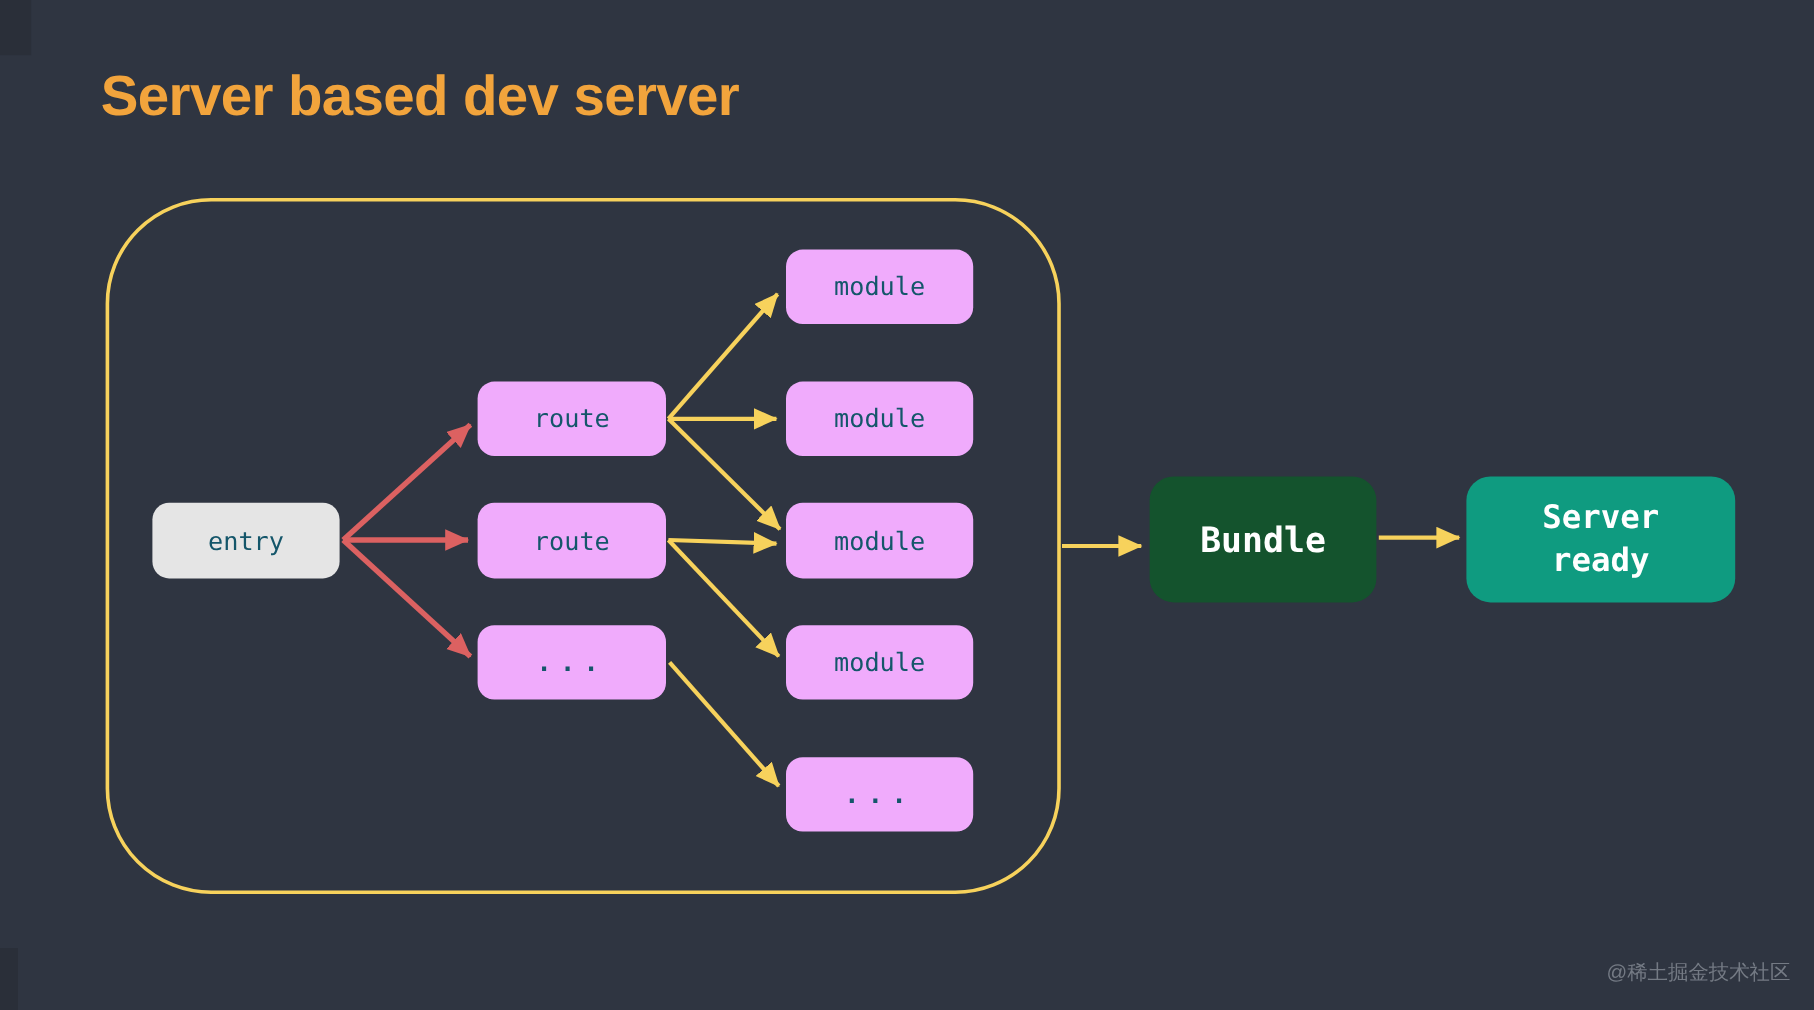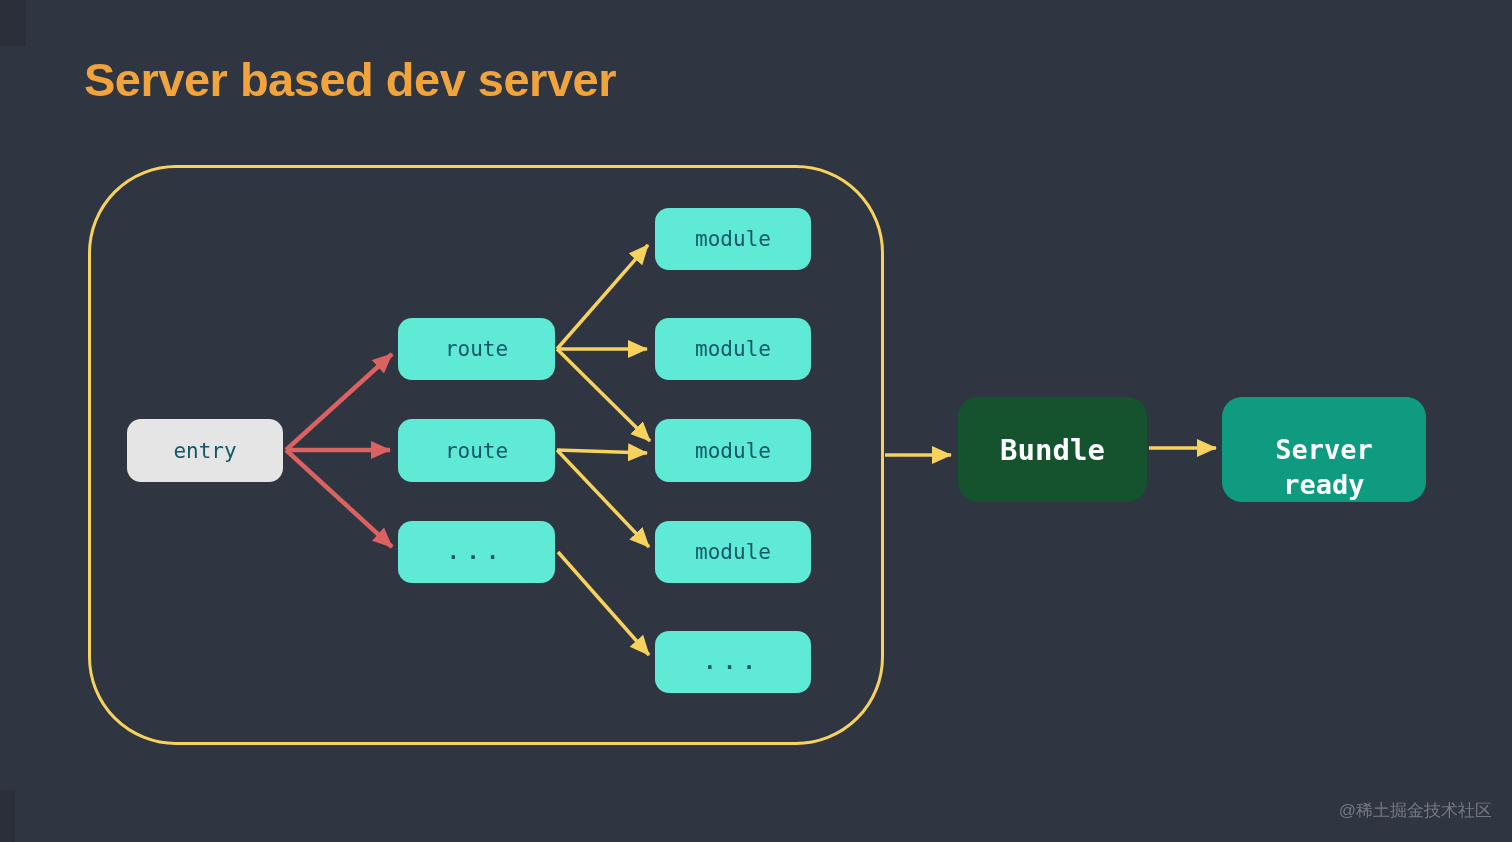--- a/index.html
+++ b/index.html
@@ -61,21 +61,21 @@
     align-items: center;
     justify-content: center;
     border-radius: 14px;
     font-family: "DejaVu Sans Mono", "Liberation Mono", monospace;
   }
   .node .node-label {
     white-space: pre-line;
     text-align: center;
   }
   .node.green {
-    background: #5eead4;
+    background: #f0abfc;
     color: #14566A;
     font-size: 21px;
   }
   .node.entry {
     background: #e5e5e5;
     color: #14566A;
     font-size: 21px;
   }
   .node.dots {
     letter-spacing: 7px;
@@ -111,21 +111,21 @@
   .pos-entry    { left: 127px; top: 419px; width: 156px; height: 63px; }
   .pos-route1   { left: 398px; top: 318px; width: 157px; height: 62px; }
   .pos-route2   { left: 398px; top: 419px; width: 157px; height: 63px; }
   .pos-dots1    { left: 398px; top: 521px; width: 157px; height: 62px; }
   .pos-module1  { left: 655px; top: 208px; width: 156px; height: 62px; }
   .pos-module2  { left: 655px; top: 318px; width: 156px; height: 62px; }
   .pos-module3  { left: 655px; top: 419px; width: 156px; height: 63px; }
   .pos-module4  { left: 655px; top: 521px; width: 156px; height: 62px; }
   .pos-dots2    { left: 655px; top: 631px; width: 156px; height: 62px; }
   .pos-bundle   { left: 958px; top: 397px; width: 189px; height: 105px; }
-  .pos-server   { left: 1222px; top: 397px; width: 204px; height: 105px; align-items: flex-end; }
+  .pos-server   { left: 1222px; top: 397px; width: 224px; height: 105px; }
 </style>
 </head>
 <body>
 
 <div class="corner-accent top-left"></div>
 <div class="corner-accent bottom-left"></div>
 
 <h1 class="page-title">Server based dev server</h1>
 
 <div class="scope-box"></div>

